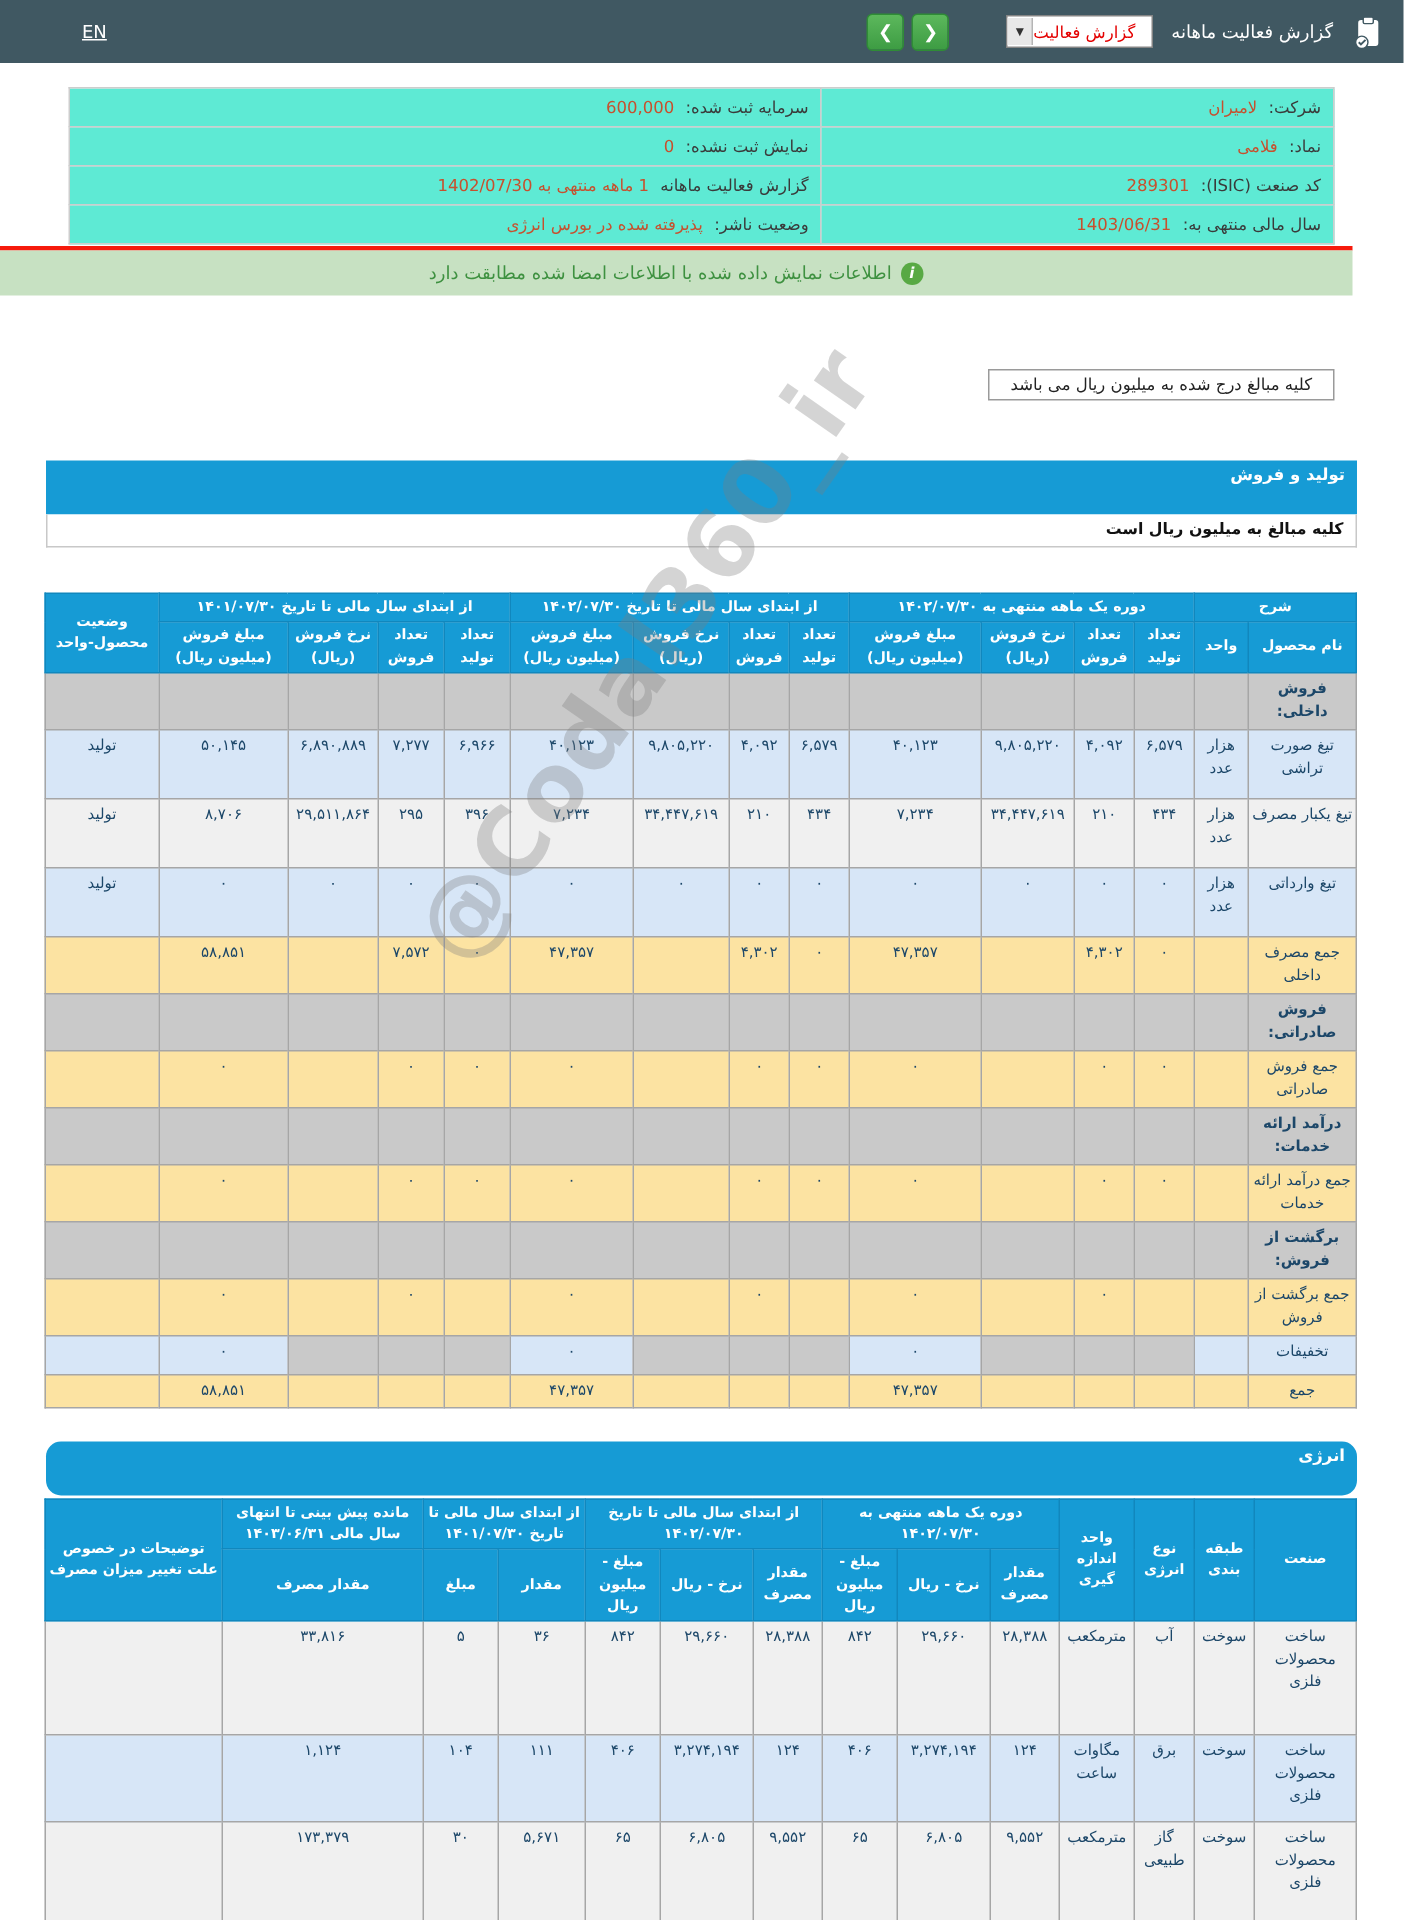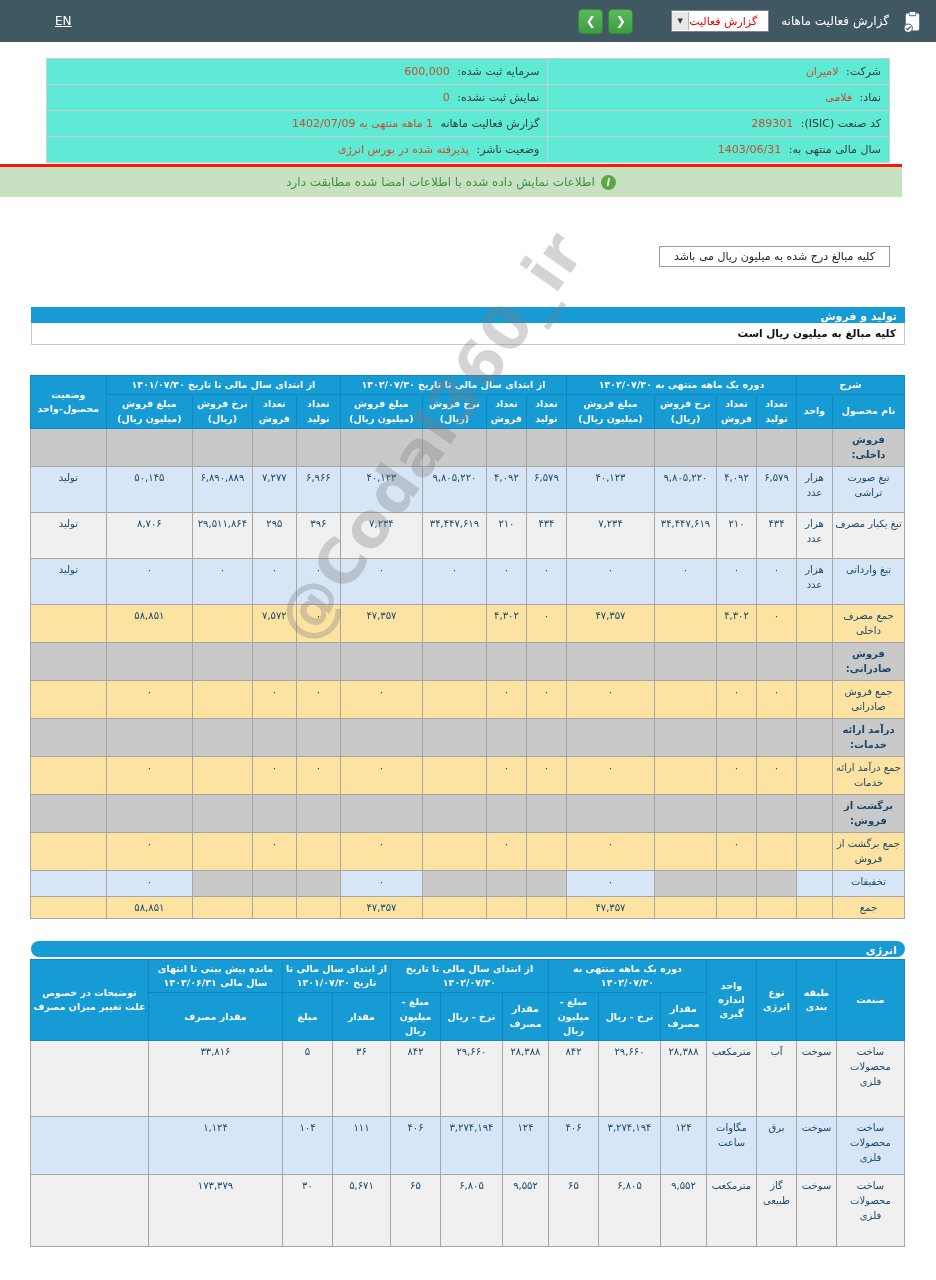--- a/index.html
+++ b/index.html
@@ -52,21 +52,21 @@
   }
   
   .note-row{margin:8px 46px 0 0;}
   .note-box{
     display:inline-block;border:1px solid #9a9a9a;background:#fff;color:#222;
     font-size:11px;padding:3px 14px;margin-top:41px;
   }
   
   .section-bar{
     background:#169bd5;color:#fff;font-size:11px;font-weight:bold;
-    margin:0 31px;height:16px;line-height:20px;padding-right:8px;
+    margin:0 31px;height:36px;line-height:20px;padding-right:8px;
   }
   .section-bar.prod{margin-top:40px;}
   .section-bar.energy{margin-top:22px;border-radius:10px;}
   .subtitle-row{
     margin:0 31px;border:1px solid #c8c8c8;border-top:none;background:#fff;color:#111;
     font-size:10.5px;font-weight:bold;height:21px;line-height:21px;padding-right:8px;padding-left:48px;
   }
   
   table.grid{
     border-collapse:collapse;table-layout:fixed;margin:30px 31px 0 31px;width:874px;
@@ -144,21 +144,21 @@
       <tr>
         <td><span class="info-label">شرکت:</span> <span class="info-value">لامیران</span></td>
         <td><span class="info-label">سرمایه ثبت شده:</span> <span class="info-value">600,000</span></td>
       </tr>
       <tr>
         <td><span class="info-label">نماد:</span> <span class="info-value">فلامی</span></td>
         <td><span class="info-label">نمایش ثبت نشده:</span> <span class="info-value">0</span></td>
       </tr>
       <tr>
         <td><span class="info-label">کد صنعت (ISIC):</span> <span class="info-value">289301</span></td>
-        <td><span class="info-label">گزارش فعالیت ماهانه</span> <span class="info-value">1 ماهه منتهی به 1402/07/09</span></td>
+        <td><span class="info-label">گزارش فعالیت ماهانه</span> <span class="info-value">1 ماهه منتهی به 1402/07/30</span></td>
       </tr>
       <tr>
         <td><span class="info-label">سال مالی منتهی به:</span> <span class="info-value">1403/06/31</span></td>
         <td><span class="info-label">وضعیت ناشر:</span> <span class="info-value">پذیرفته شده در بورس انرژی</span></td>
       </tr>
     </tbody>
 </table>
 <div class="red-line"></div>
 
 <div class="banner">

